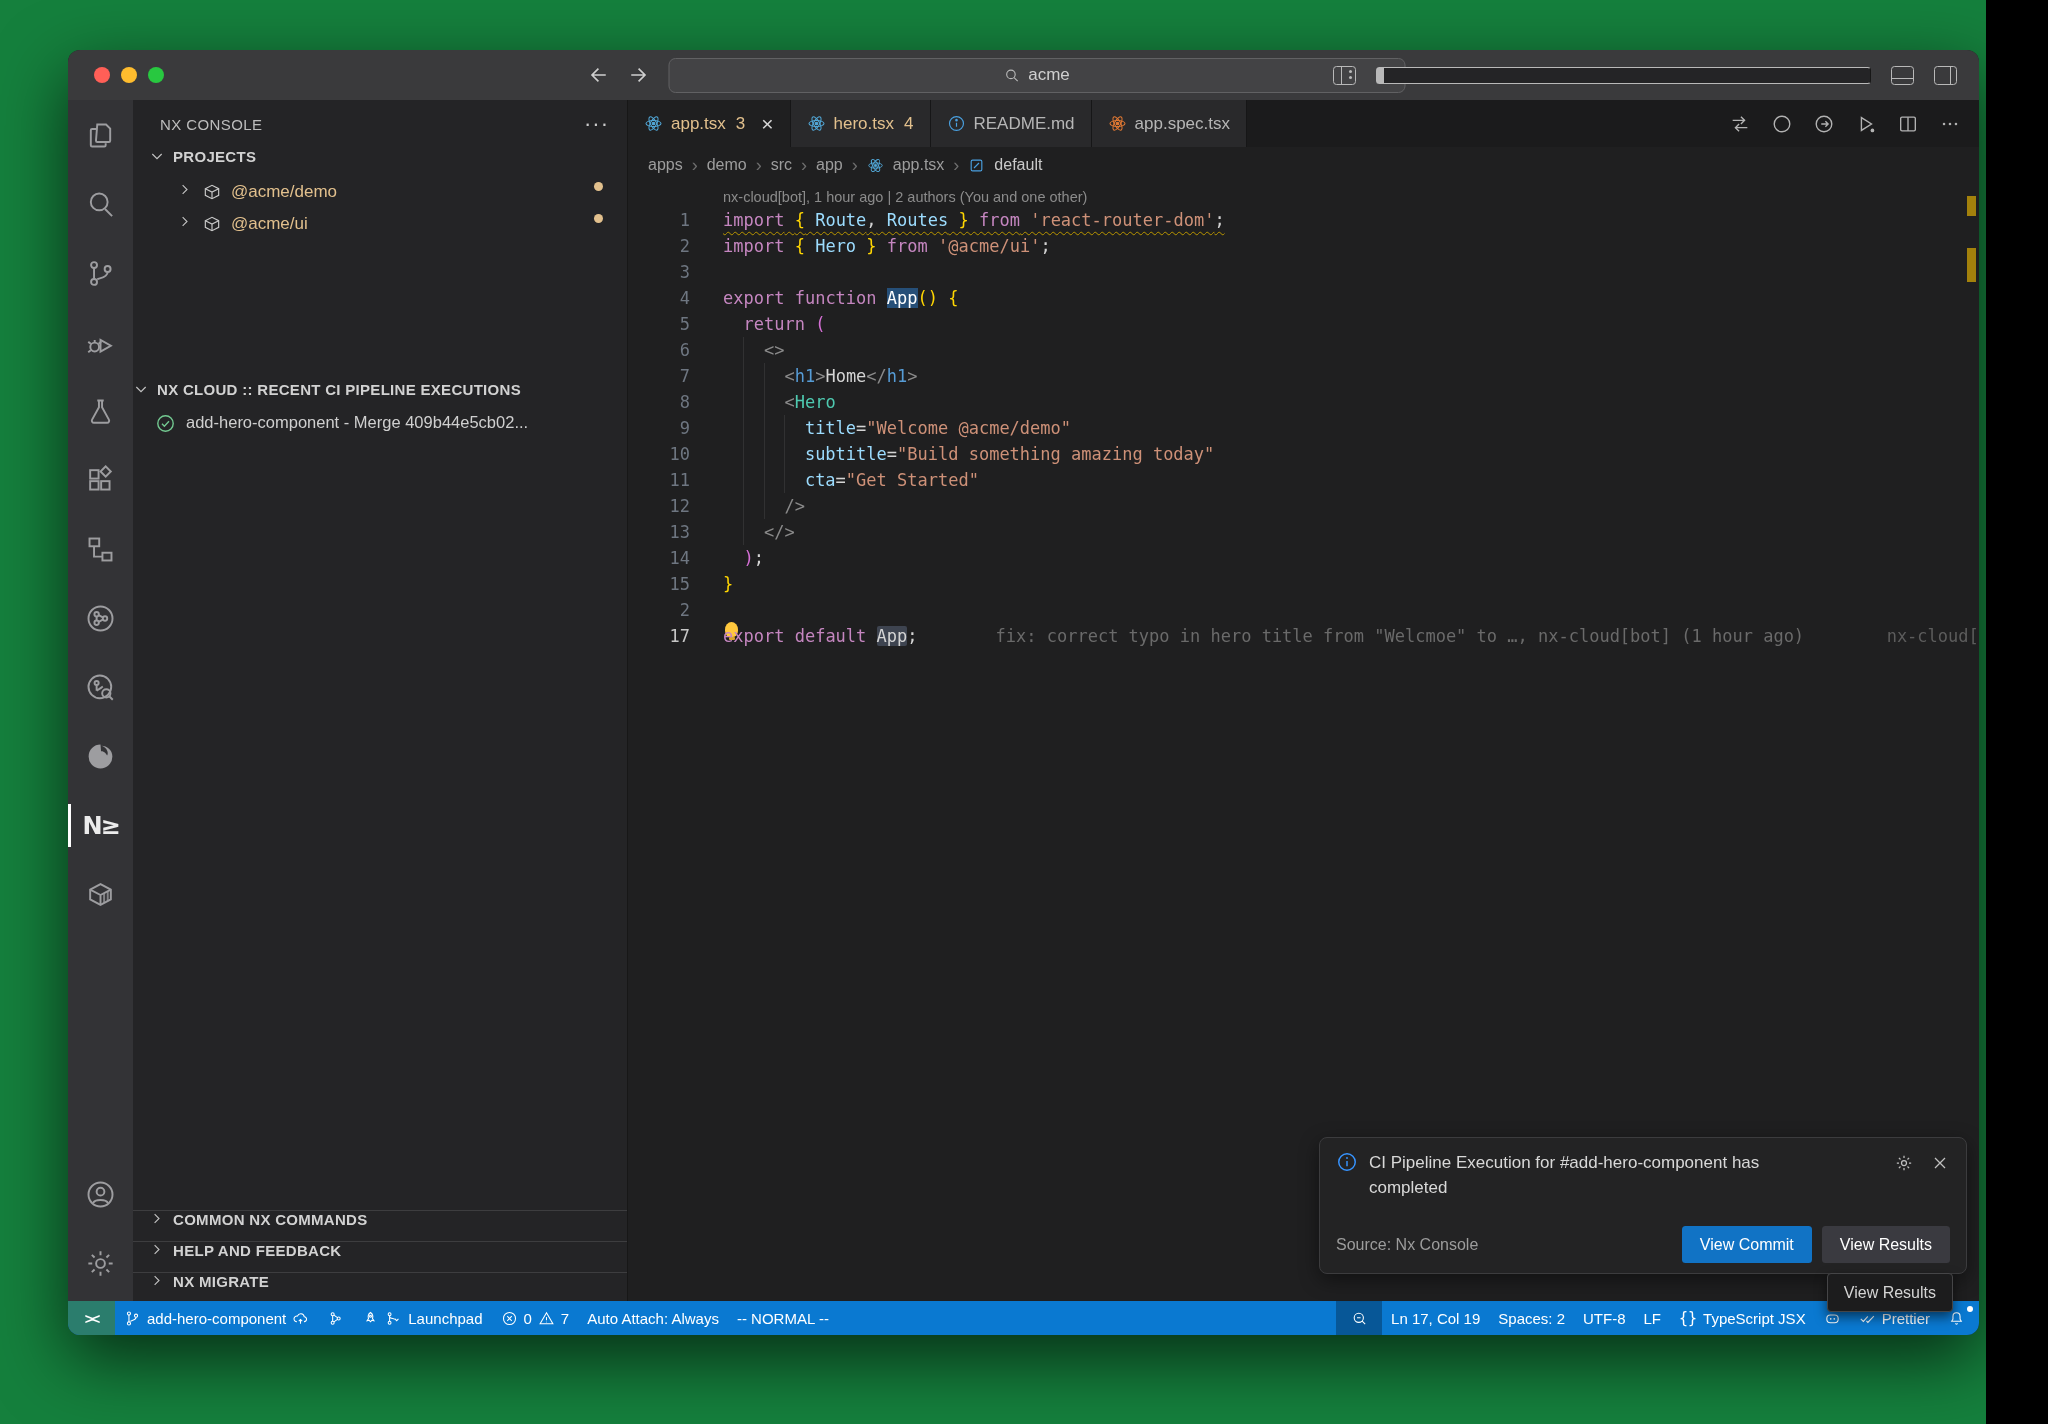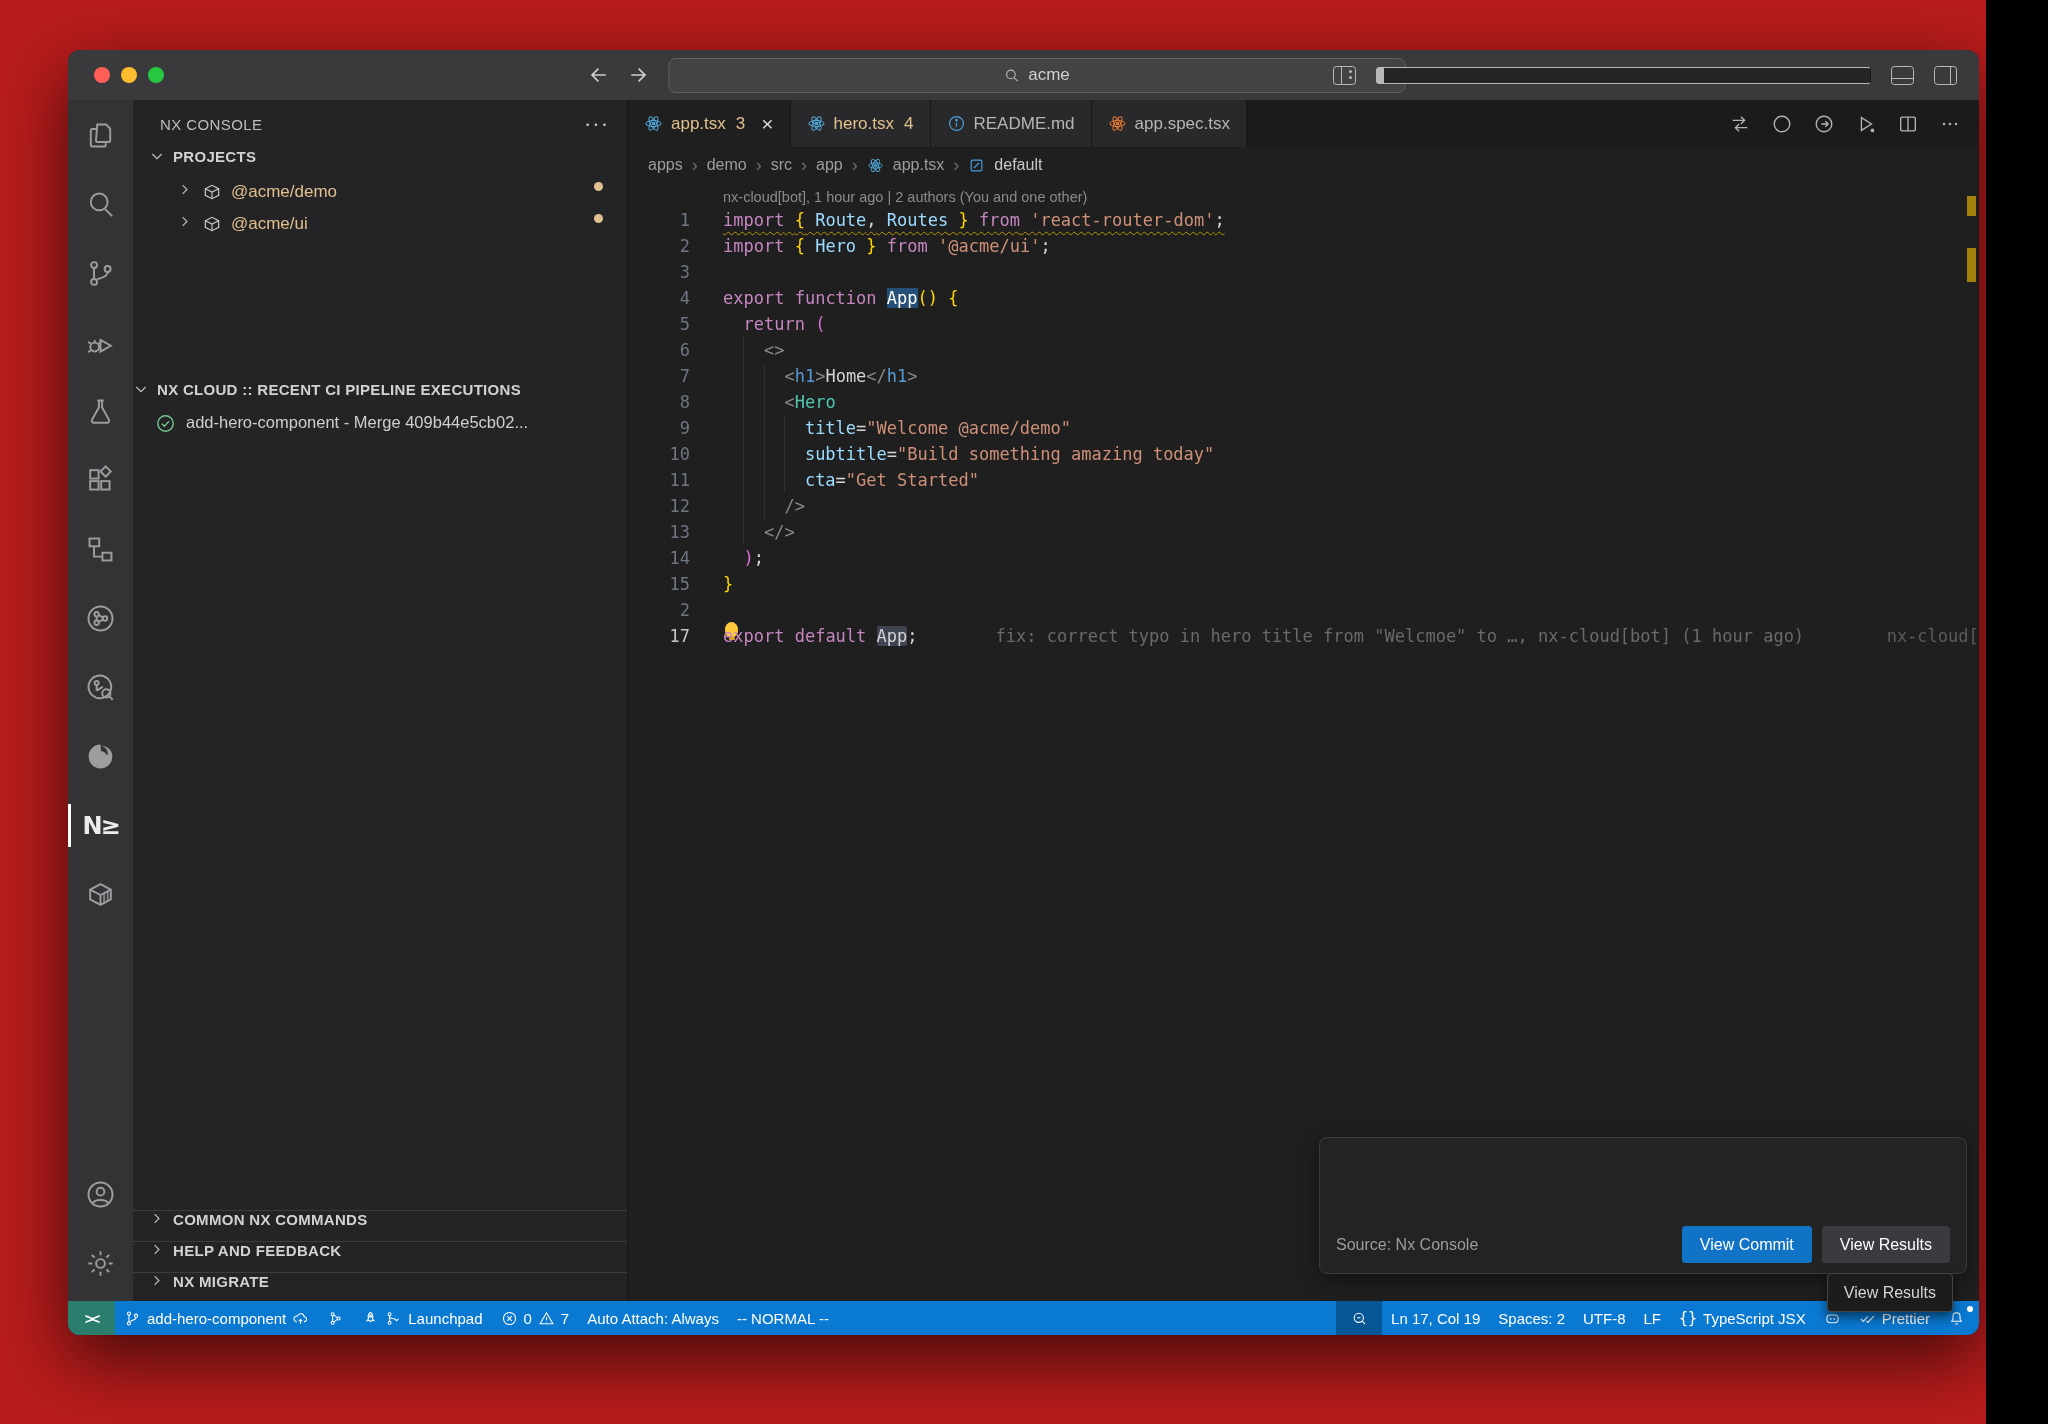--- a/index.html
+++ b/index.html
@@ -1,17 +1,17 @@
 <!DOCTYPE html>
 <html><head>
 <meta charset="utf-8">
 <style>
   html,body{margin:0;padding:0;background:#000;}
   body{width:2048px;height:1424px;overflow:hidden;font-family:"Liberation Sans",sans-serif;-webkit-font-smoothing:antialiased;}
-  .stage{position:relative;width:1986px;height:1424px;background:#b91c1c;}
+  .stage{position:relative;width:1986px;height:1424px;background:#15803d;}
   .window{position:absolute;left:68px;top:50px;width:1911px;height:1285px;background:#1f1f20;border-radius:12px;overflow:hidden;box-shadow:0 24px 70px rgba(0,0,0,.65);}
 
   
   .titlebar{position:absolute;left:0;top:0;right:0;height:50px;background:#3a3a3c;display:flex;align-items:center;}
   .traffic{display:flex;gap:11px;margin-left:26px;}
   .tl{width:16px;height:16px;border-radius:50%;}
   .tl.red{background:#ff5f57}.tl.yel{background:#febc2e}.tl.grn{background:#28c840}
   .tb-center{position:absolute;left:50%;top:0;height:50px;transform:translateX(-50%);display:flex;align-items:center;gap:16px;}
   .nav-arrow{width:26px;height:26px;display:flex;align-items:center;justify-content:center;}
   .nav-arrow svg{stroke:#cfcfcf;stroke-width:1.8;fill:none;}
@@ -457,20 +457,39 @@
               <div class="code-line"><span class="ln active">17</span><span class="ct"><span><span class="tk-k">export</span><span class="tk-w"> </span><span class="tk-k">default</span><span class="tk-w"> </span><span class="tk-hl">App</span><span class="tk-w">;</span></span><span class="blame">fix: correct typo in hero title from "Welcmoe" to …, nx-cloud[bot] (1 hour ago)</span></span><span class="ghost">nx-cloud[b</span></div>
             </div>
         </div>
 
         <div class="ruler-mark" style="top:96px;height:20px;"></div>
         <div class="ruler-mark" style="top:148px;height:34px;"></div>
       </div>
     </div>
 
     <div class="notification">
+      <div class="notif-top">
+        <span class="info-badge">
+          <svg viewBox="0 0 24 24">
+              <circle cx="12" cy="12" r="9"></circle>
+              <path d="M12 11v5.5"></path>
+              <circle cx="12" cy="7.6" r="1" fill="#3794ff" stroke="none"></circle>
+            </svg>
+        </span>
+        <div class="notif-msg">CI Pipeline Execution for #add-hero-component has completed</div>
+        <div class="notif-icons">
+          <svg viewBox="0 0 24 24">
+              <circle cx="12" cy="12" r="3"></circle>
+              <path d="M12 3.4v2.6M12 18v2.6M3.4 12H6M18 12h2.6M5.9 5.9l1.9 1.9M16.2 16.2l1.9 1.9M18.1 5.9l-1.9 1.9M7.8 16.2l-1.9 1.9"></path>
+            </svg>
+          <svg viewBox="0 0 24 24">
+              <path d="M6 6l12 12M18 6L6 18"></path>
+            </svg>
+        </div>
+      </div>
       <div class="notif-bottom">
         <span class="notif-src">Source: Nx Console</span>
         <div class="notif-btns">
           <div class="nbtn primary">View Commit</div>
           <div class="nbtn secondary">View Results</div>
         </div>
       </div>
     </div>
     <div class="tooltip">View Results</div>
 

